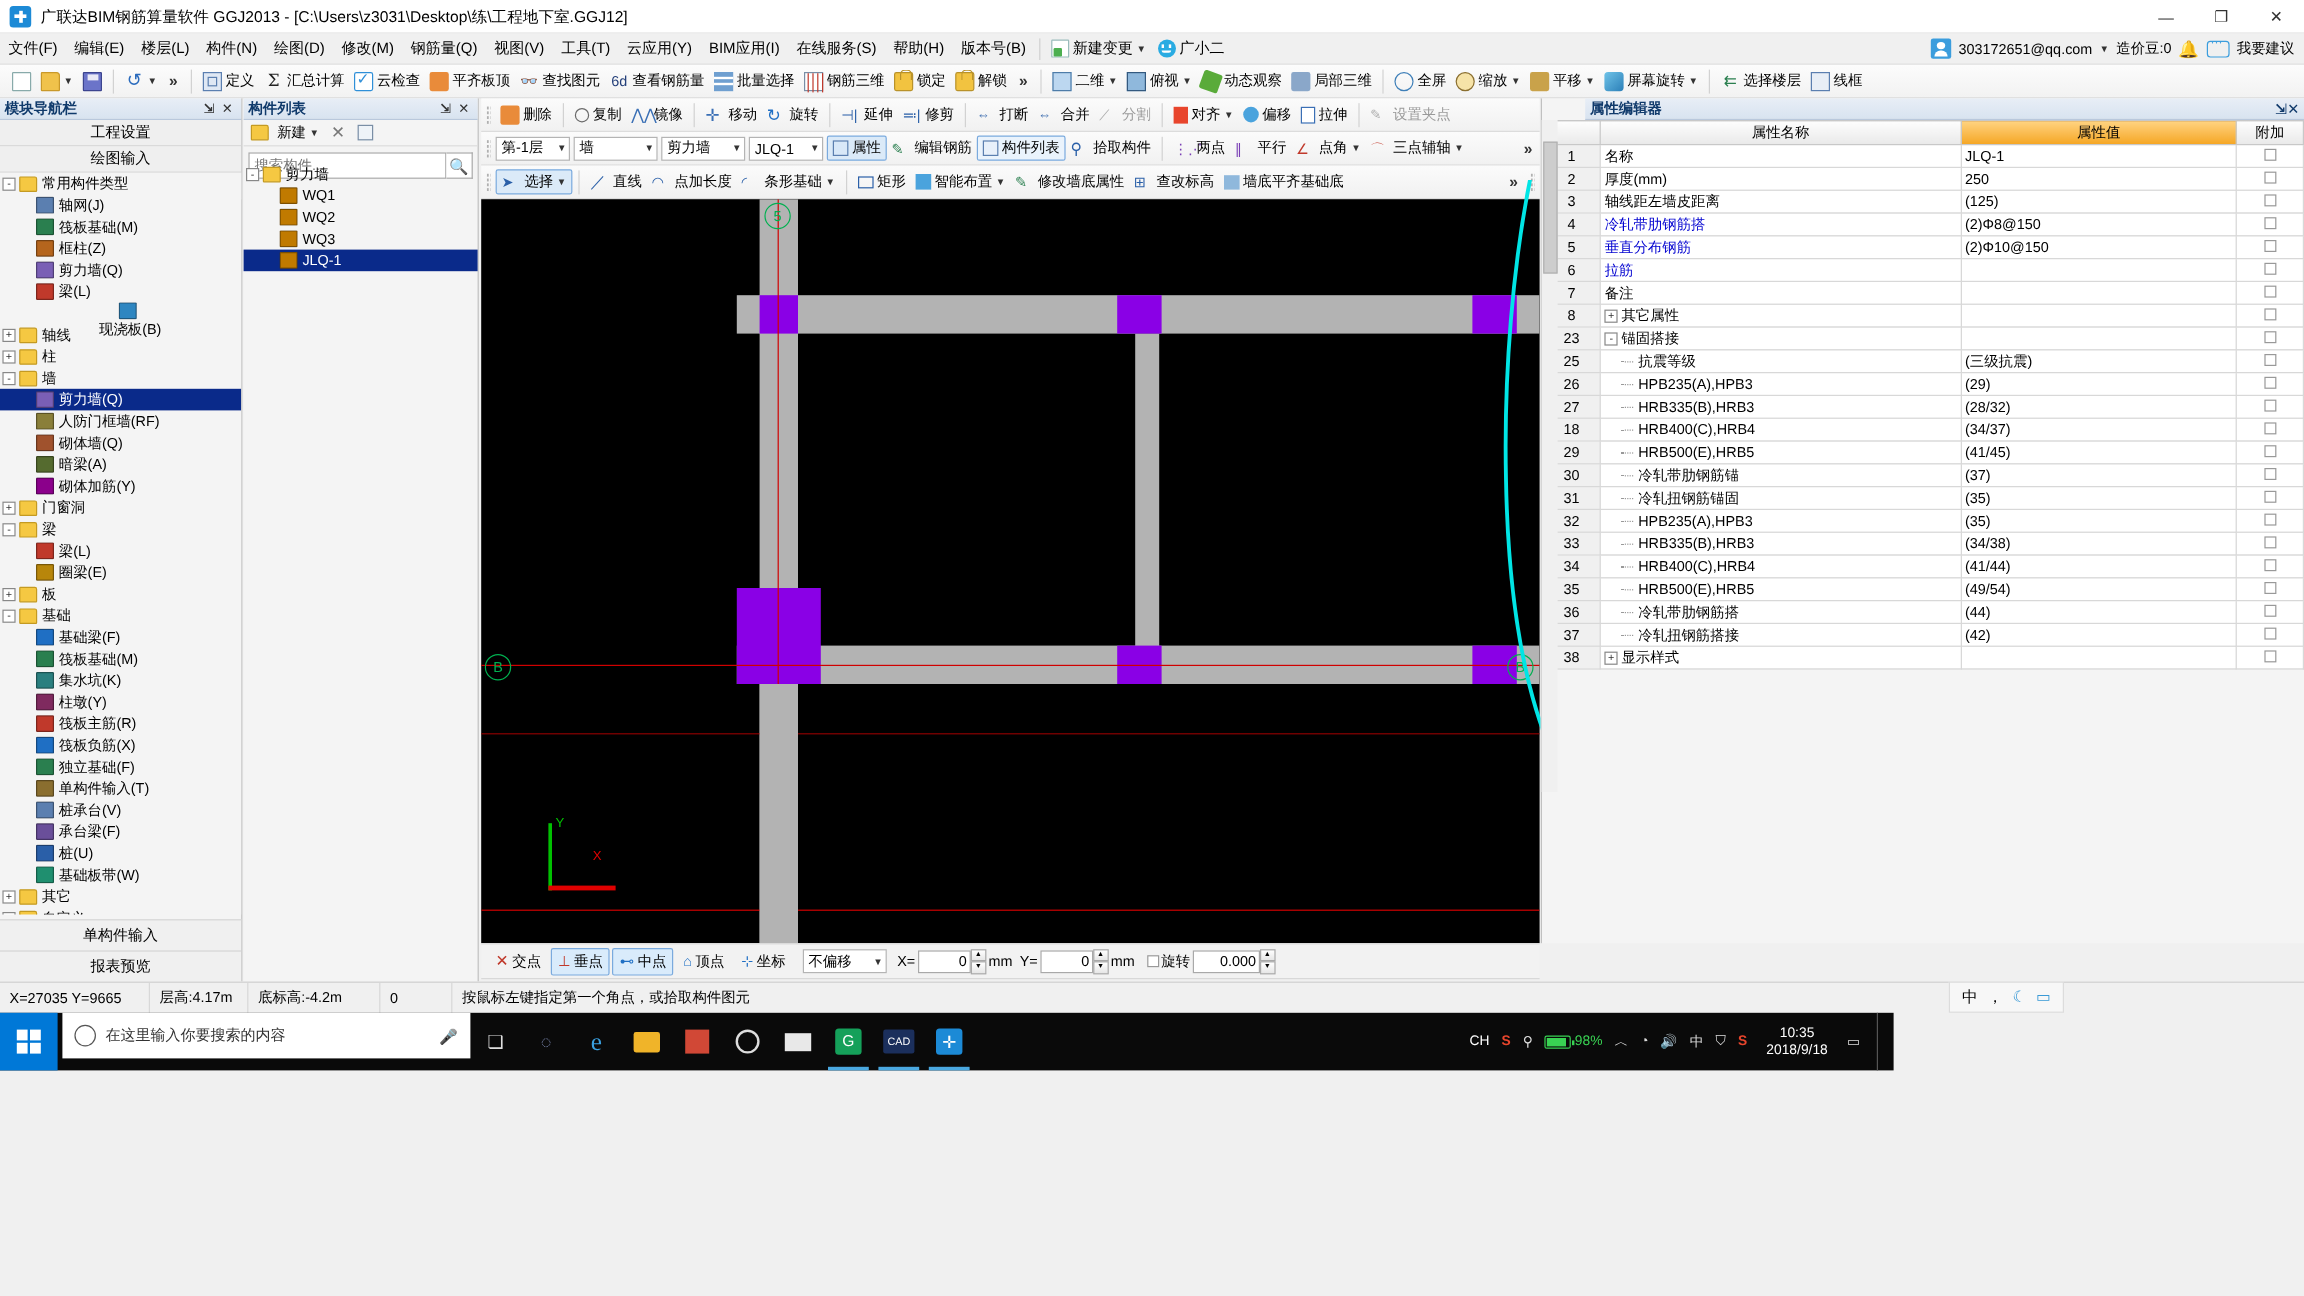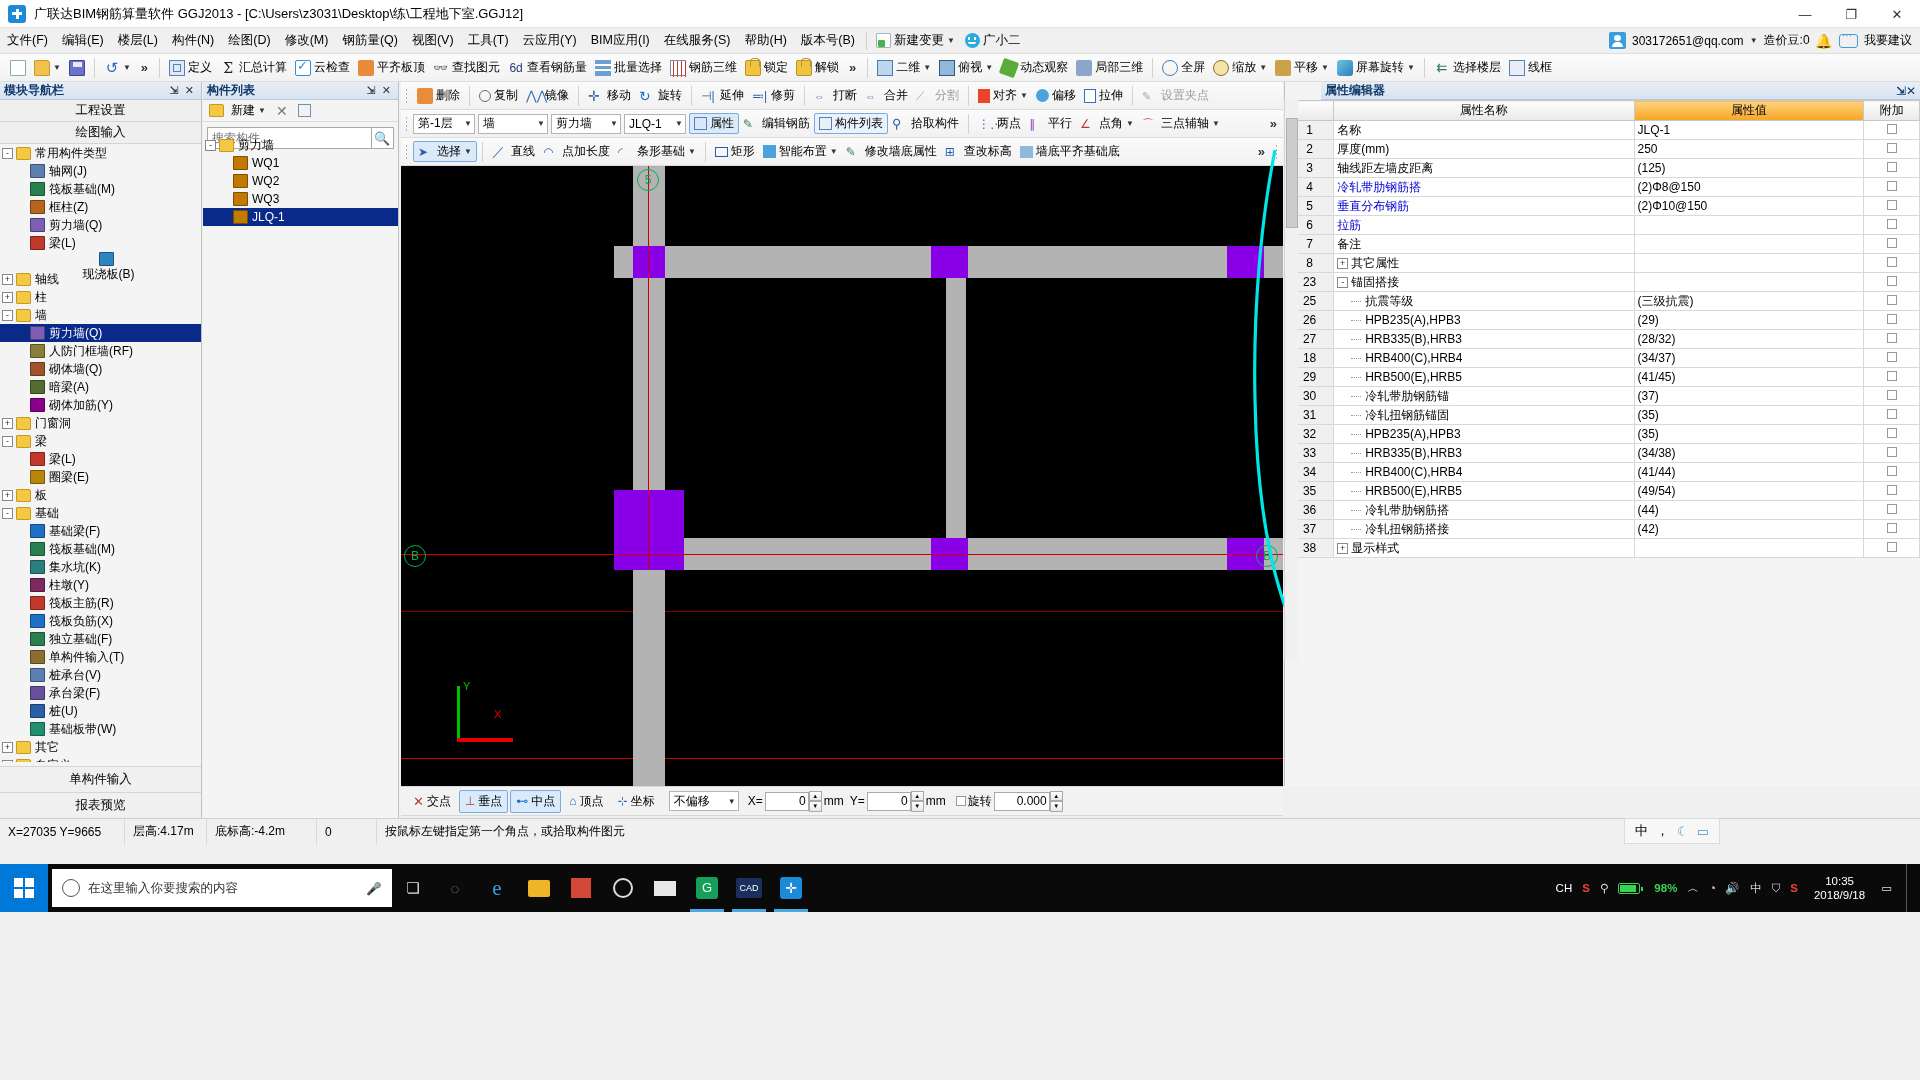--- a/index.html
+++ b/index.html
@@ -228,34 +228,34 @@
   
   .statusbar {
     position:absolute; left:0; top:818px; width:1920px; height:26px; background:#f0f0f0;
     display:flex; align-items:center; font-size:12px; border-top:1px solid #d0d0d0;
   }
   .sb-cell { padding:0 8px; height:26px; display:flex; align-items:center; border-right:1px solid #d8d8d8;}
   .ime-box { position:absolute; right:200px; top:818px; height:26px; display:flex; align-items:center;
              gap:8px; padding:0 10px; background:#f7f7f7; border:1px solid #dcdcdc; font-size:13px;}
 
   
-  .taskbar { position:absolute; left:0; top:844px; width:1920px; height:48px; background:#0a0a0a; display:flex; align-items:center;margin-top:20px;}
+  .taskbar { position:absolute; left:0; top:844px; width:1578px; height:48px; background:#0a0a0a; display:flex; align-items:flex-start;}
   .startbtn { width:48px; height:48px; background:#0078d7; display:flex; align-items:center; justify-content:center;}
   .winlogo { width:20px; height:20px; display:grid; grid-template-columns:1fr 1fr; grid-template-rows:1fr 1fr; gap:2px;}
   .winlogo i { background:#fff; display:block; }
   .searchbox {
     width:340px; height:38px; background:#fff; margin-left:4px; display:flex; align-items:center;
     padding:0 10px; gap:8px; color:#333; font-size:12.5px;
   }
   .circ { width:18px; height:18px; border:1.5px solid #555; border-radius:50%; flex:none;}
   .tb-app { width:42px; height:48px; display:flex; align-items:center; justify-content:center; position:relative;}
   .tb-app.active:after { content:""; position:absolute; bottom:0; left:4px; right:4px; height:3px; background:#4aa8e0; }
   .tray { margin-left:auto; display:flex; align-items:center; gap:10px; padding-right:6px; color:#fff; font-size:11.5px;}
   .clock { color:#fff; font-size:11.5px; line-height:14px; text-align:center; padding:0 6px;}
-  .battery { display:flex; align-items:center; gap:14px; background:#0a0a0a;font-weight:bold;}
+  .battery { display:flex; align-items:center; gap:3px; background:#0a0a0a;}
   .bat-ico { width:22px; height:11px; border:1.5px solid #39d353; border-radius:2px; position:relative;}
   .bat-ico:before{content:"";position:absolute;left:1px;top:1px;bottom:1px;width:16px;background:#39d353;}
   .bat-ico:after{content:"";position:absolute;right:-4px;top:3px;width:2px;height:4px;background:#39d353;}
   .showdesk { width:8px; height:48px; border-left:1px solid #555; margin-left:4px;}
 </style>
 </head>
 <body>
 
 <div class="app">
 

